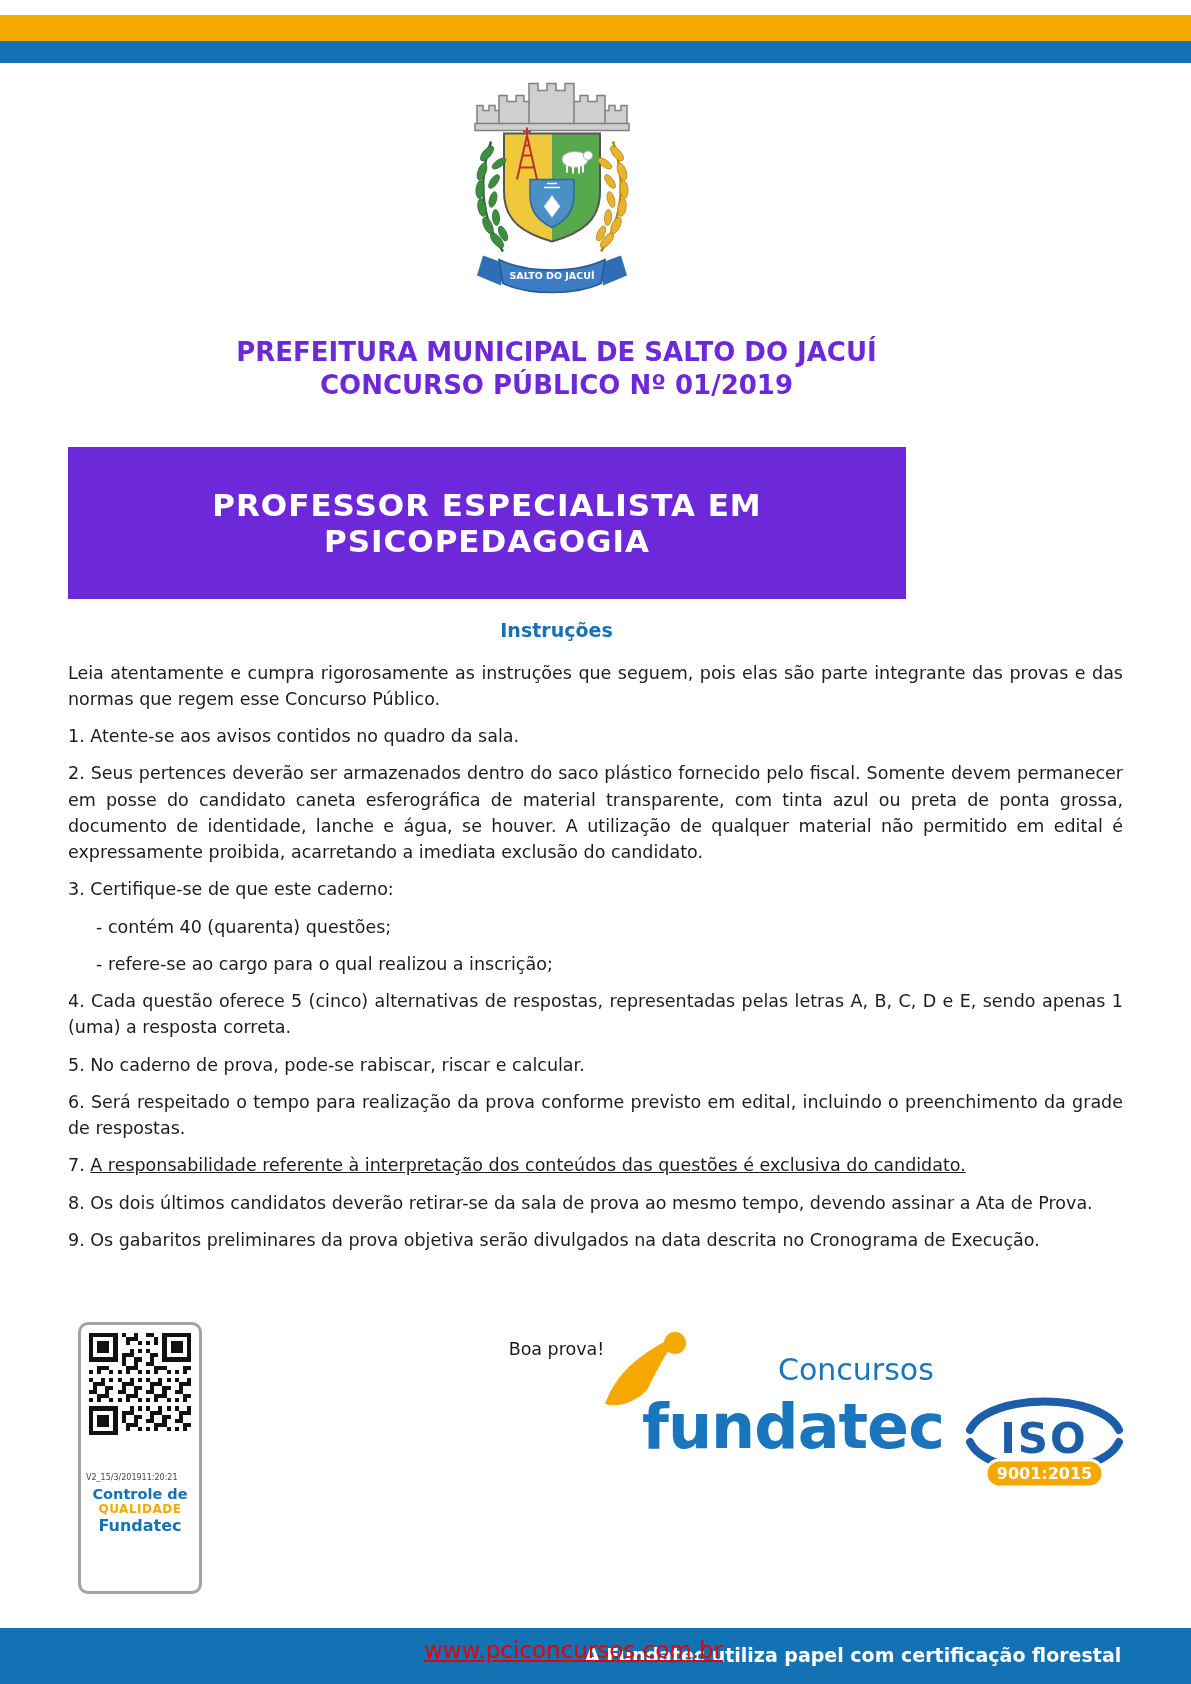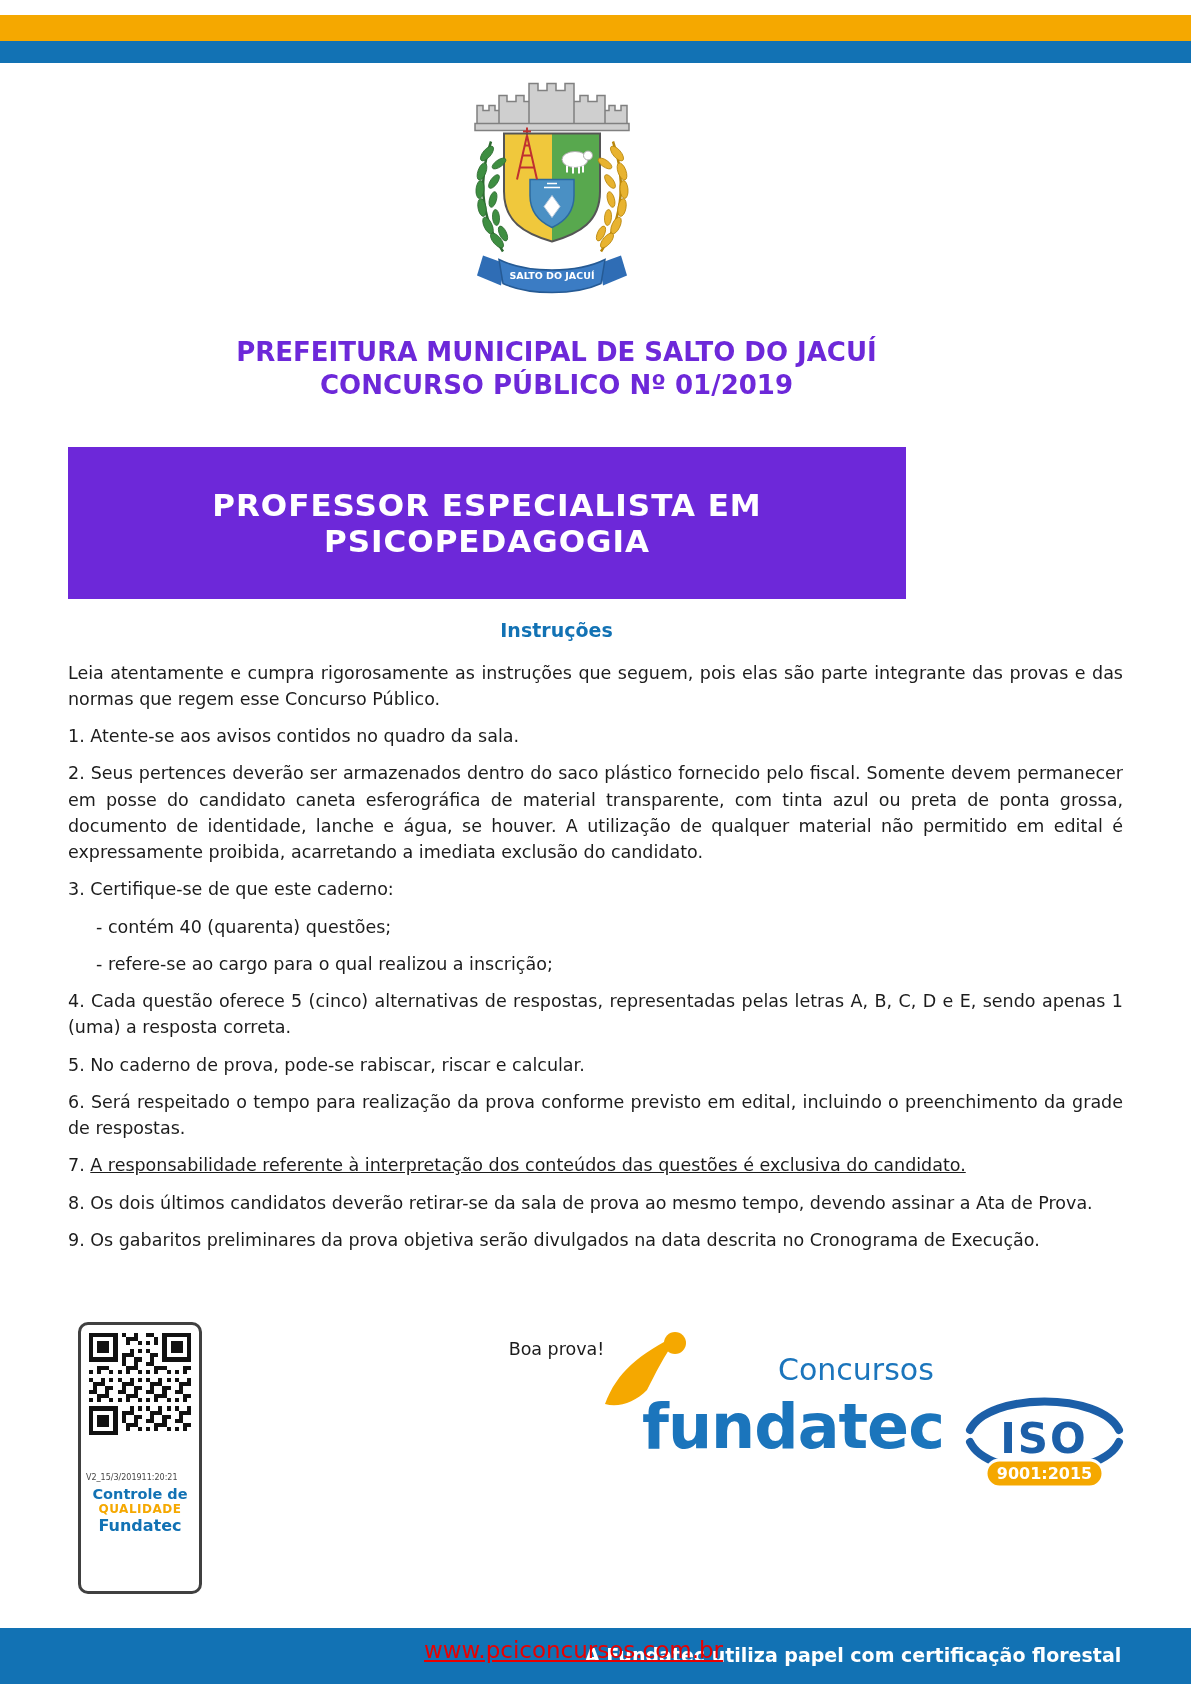--- a/index.html
+++ b/index.html
@@ -42,21 +42,21 @@
   .content p.sub { margin-left:28px; text-align:left; }
   .u { text-decoration:underline; }
 
   .boa-prova {
     position:absolute; left:68px; top:1326px; width:977px;
     text-align:center; font-size:17.5px;margin-top:13px;
   }
 
   .qr-box {
     position:absolute; left:78px; top:1322px; width:124px; height:272px;
-    border:3px solid #404040; border-radius:10px; background:#fff;
+    border:3px solid #a3a3a3; border-radius:10px; background:#fff;
     text-align:center; padding-top:8px;
   }
   .qr-version { font-size:8px; color:#444; text-align:left; padding-left:5px; margin-top:34px; }
   .qr-line1 { color:#1272B4; font-weight:bold; font-size:14.5px; margin-top:4px; }
   .qr-line2 { color:#F5A800; font-weight:bold; font-size:12px; letter-spacing:0.5px; }
   .qr-line3 { color:#1272B4; font-weight:bold; font-size:16px; }
 
   .fundatec-figure { position:absolute; left:598px; top:1330px; width:92px; height:80px; }
   .fundatec-word {
     position:absolute; left:642px; top:1396px;

